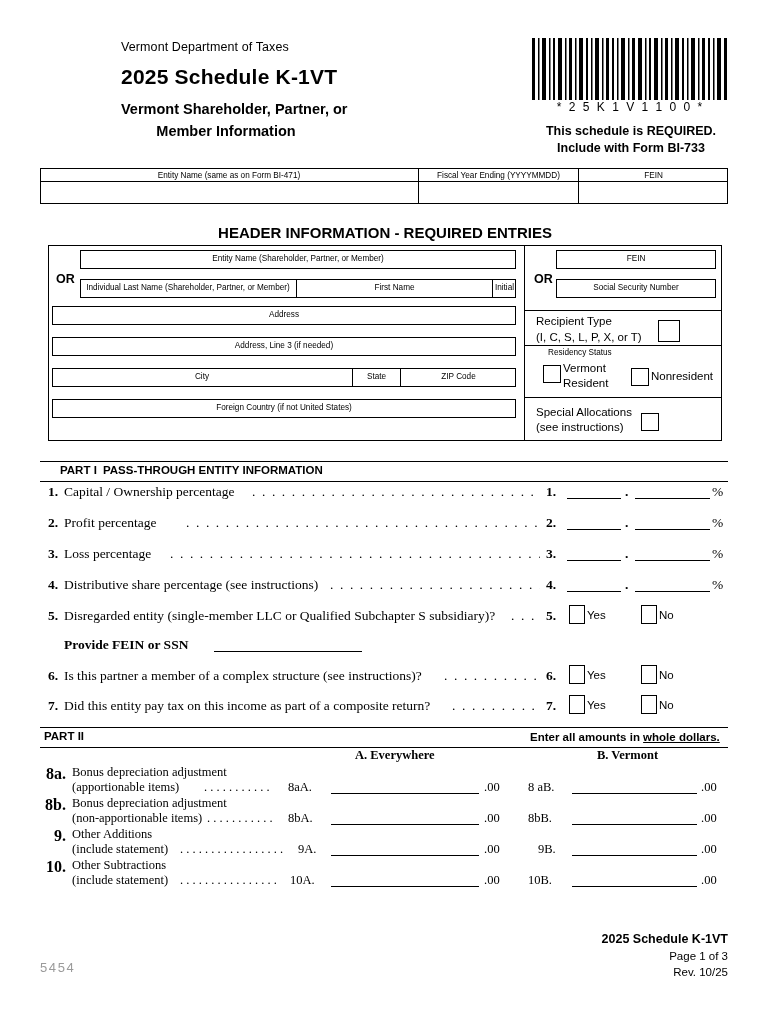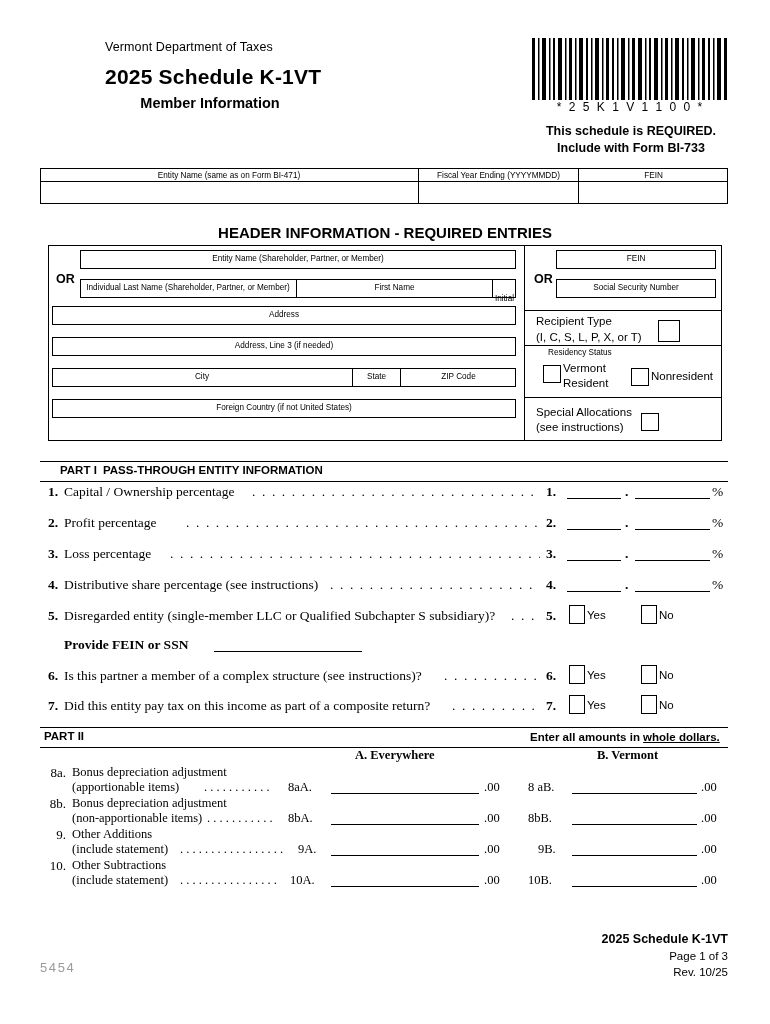--- a/index.html
+++ b/index.html
@@ -18,21 +18,21 @@
   .page {
     position: absolute;
     left: 0; top: 0;
     width: 770px;
     height: 1024px;
     background: #fff;
   }
   
   .hdr {
     position: absolute;
-    left: 105px;
+    left: 121px;
     top: 40px;
     width: 420px;
   }
   .hdr .dept {
     font-family: "Liberation Sans", sans-serif;
     font-size: 12.5px;
     letter-spacing: .1px;
   }
   .hdr .title {
     font-family: "Liberation Sans", sans-serif;
@@ -216,22 +216,22 @@
   }
   .pii-colA, .pii-colB {
     position: absolute;
     font-family: "Liberation Serif", serif;
     font-weight: bold;
     font-size: 12.5px;
   }
   .ln-num {
     position: absolute;
     font-family: "Liberation Serif", serif;
-    font-weight: normal;
-    font-size: 13px;
+    font-weight: bold;
+    font-size: 16px;
     text-align: right;
   }
   .ln-txt {
     position: absolute;
     font-family: "Liberation Serif", serif;
     font-size: 12.5px;
     white-space: nowrap;
   }
   .code {
     position: absolute;
@@ -265,20 +265,21 @@
   u { text-decoration: underline; }
 </style>
 </head>
 <body>
 
 <div class="page">
 
   <div class="hdr">
     <div class="dept">Vermont Department of Taxes</div>
     <div class="title">2025 Schedule K-1VT</div>
+    <div class="sub1">Vermont Shareholder, Partner, or</div>
     <div class="sub2">Member Information</div>
   </div>
 
   <div class="barcode-box">
     <svg width="200" height="62" viewBox="0 0 200 62">
       <rect x="0" y="0" width="200" height="62" fill="#fff"></rect>
       <g fill="#000">
         <rect x="2" y="0" width="3" height="62"></rect>
           <rect x="8" y="0" width="1.5" height="62"></rect>
         <rect x="12" y="0" width="4" height="62"></rect>
@@ -340,21 +341,21 @@
   <div class="or-lbl" style="left:56px; top:272px;">OR</div>
 
   <div class="bx" style="left:80px; top:250px; width:436px; height:19px;"></div>
   <div class="lbl" style="left:80px; top:254px; width:436px;">Entity Name (Shareholder, Partner, or Member)</div>
 
   <div class="bx" style="left:80px; top:279px; width:436px; height:19px;"></div>
   <div style="position:absolute; left:296px; top:279px; width:1px; height:19px; background:#000;"></div>
   <div style="position:absolute; left:492px; top:279px; width:1px; height:19px; background:#000;"></div>
   <div class="lbl" style="left:80px; top:283px; width:216px;">Individual Last Name (Shareholder, Partner, or Member)</div>
   <div class="lbl" style="left:297px; top:283px; width:195px;">First Name</div>
-  <div class="lbl" style="left:493px; top:294px; width:23px;">Initial</div>
+  <div class="lbl" style="left:493px; top:283px; width:23px;">Initial</div>
 
   <div class="bx" style="left:52px; top:306px; width:464px; height:19px;"></div>
   <div class="lbl" style="left:52px; top:310px; width:464px;">Address</div>
 
   <div class="bx" style="left:52px; top:337px; width:464px; height:19px;"></div>
   <div class="lbl" style="left:52px; top:341px; width:464px;">Address, Line 3 (if needed)</div>
 
   <div class="bx" style="left:52px; top:368px; width:464px; height:19px;"></div>
   <div style="position:absolute; left:352px; top:368px; width:1px; height:19px; background:#000;"></div>
   <div style="position:absolute; left:400px; top:368px; width:1px; height:19px; background:#000;"></div>

